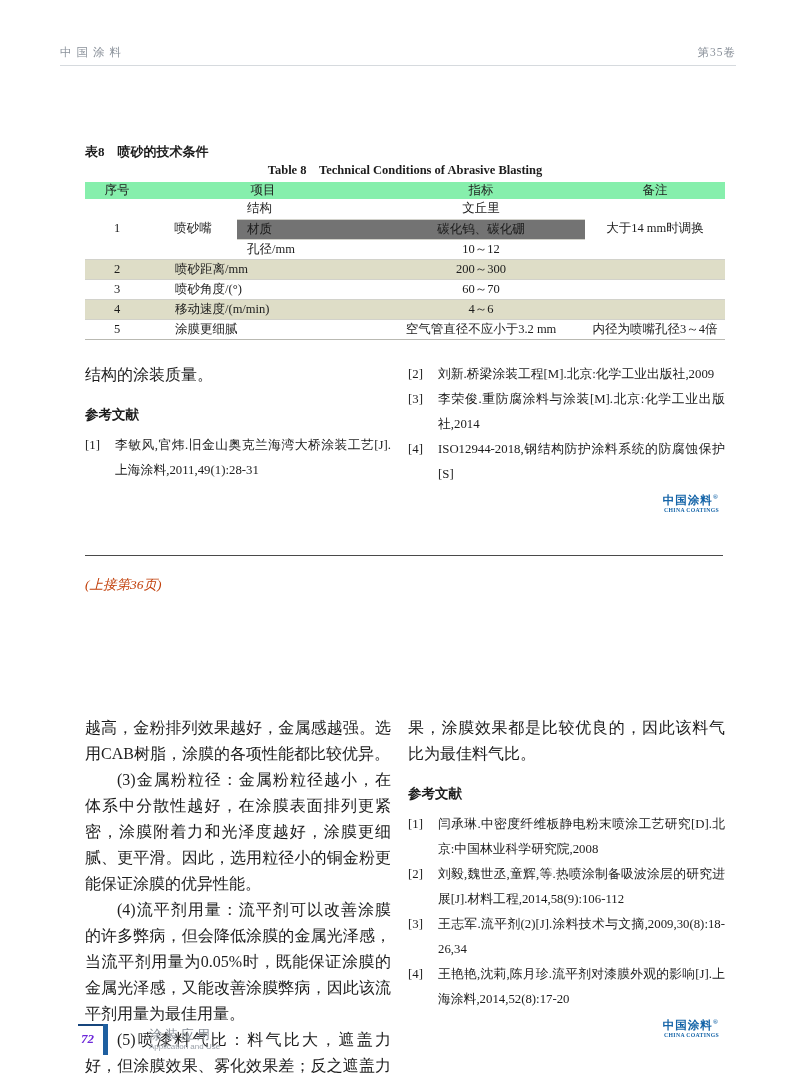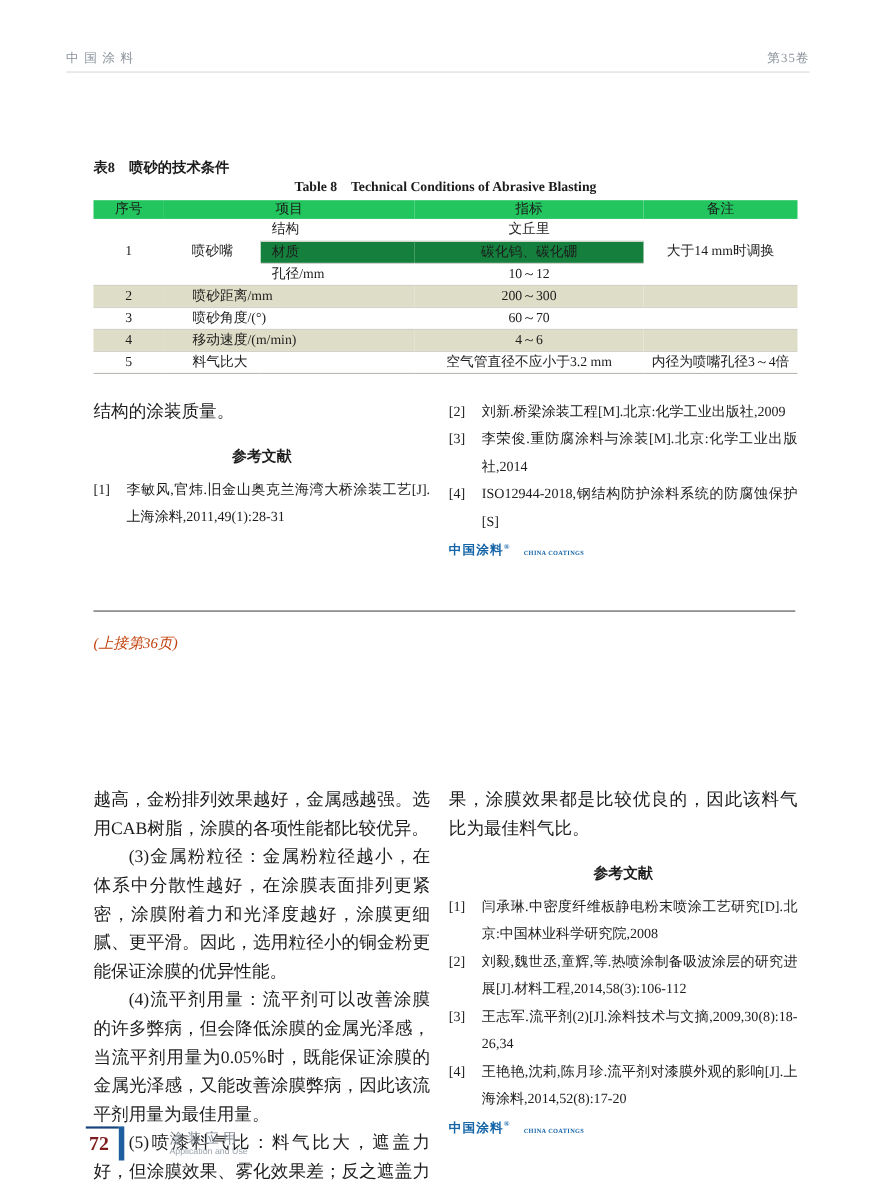--- a/index.html
+++ b/index.html
@@ -23,63 +23,63 @@
   }
   .runhead .journal { letter-spacing:5px; }
   .runhead .volume  { letter-spacing:1px; }
 
   
   .table-block { position:absolute; left:85px; top:143px; width:640px; }
   .tbl-title-cn { font-weight:bold; font-size:13px; line-height:18px; }
   .tbl-title-en { text-align:center; font-weight:bold; font-size:12.5px; line-height:18px; }
   table.t8 { width:100%; border-collapse:collapse; margin-top:3px; font-size:12.5px; }
   table.t8 th, table.t8 td { font-weight:normal; padding:0 4px; height:20px; vertical-align:middle; }
-  table.t8 thead th { background:#22c55e; height:16px; text-align:center; }
+  table.t8 thead th { background:#86efac; height:16px; text-align:center; }
   table.t8 tbody td { border-bottom:1px solid #d2d2cb; }
   table.t8 tbody tr:last-child td { border-bottom:1px solid #b9b9b2; }
   .c-no   { width:64px;  text-align:center; }
   .c-item-main { width:88px; text-align:center; }
   .c-sub  { width:140px; text-align:left; padding-left:10px !important; }
   .c-val  { width:208px; text-align:center; }
   .c-note { width:140px; text-align:center; }
   .c-item-full { text-align:left; padding-left:26px !important; }
-  .hl-cell { background:#15803d; }
+  .hl-cell { background:#737373; }
   .hl-row td { background:#deddc7; }
 
   
   .cols { position:absolute; left:85px; width:640px; display:flex; }
   .col-l { width:306px; margin-right:17px; }
   .col-r { width:317px; }
   .body-p { font-size:16px; line-height:26px; text-align:justify; }
   .p-indent { text-indent:2em; }
-  .refs-heading { text-align:center; font-weight:bold; font-size:13.5px; line-height:20px; margin:17px 0 8px 0; }
+  .refs-heading { text-align:left; font-weight:bold; font-size:13.5px; line-height:20px; margin:17px 0 8px 0; }
   .ref-item { display:flex; font-size:12.8px; line-height:25px; text-align:justify; }
   .ref-label { width:30px; flex:0 0 30px; }
   .ref-text  { flex:1; }
 
   .top-cols { top:362px; }
   .bottom-cols { top:715px; }
 
   
-  .logo { margin-top:4px; display:flex; flex-direction:row; align-items:flex-end; padding-right:6px; }
+  .logo { margin-top:4px; display:flex; flex-direction:column; align-items:flex-end; padding-right:6px; }
   .logo-cn { color:#1464a8; font-weight:bold; font-size:11.5px; line-height:13px; letter-spacing:1px; }
   .logo-cn sup { font-size:7px; }
   .logo-en { color:#1464a8; font-weight:bold; font-size:7px; line-height:8px; letter-spacing:0.4px; transform:scale(0.82); transform-origin:right top; }
 
   
   .section-divider { position:absolute; left:85px; top:555px; width:638px; height:0; border-top:1px solid #4a4a4a; }
   .continuation { position:absolute; left:85px; top:576px; font-style:italic; font-size:13.5px; color:#c2410c; }
 
   
   .footer { position:absolute; left:78px; top:1024px; display:flex; align-items:flex-start; }
   .page-num-box {
     border-top:2px solid #16457c;
     padding:3px 9px 2px 3px;
   }
-  .page-num { font-weight:bold; font-size:18px; color:#7f1d1d; line-height:20px; }
+  .page-num { font-style:italic; font-weight:bold; font-size:13px; color:#6d28d9; line-height:20px; }
   .footer-bar { width:5px; height:31px; background:#1e5fa0; margin-right:9px; }
   .footer-text { padding-top:3px;padding-left:32px; }
   .footer-cn { font-size:13px; color:#878e96; letter-spacing:3px; line-height:15px; font-family:"Liberation Sans","DejaVu Sans",sans-serif; }
   .footer-en { font-size:8px; color:#9aa1a9; line-height:10px; font-family:"Liberation Sans","DejaVu Sans",sans-serif;text-align:center; }
 </style>
 </head>
 <body>
 
 <div class="page">
 
@@ -129,21 +129,21 @@
           <td class="c-note"></td>
         </tr>
         <tr class="hl-row">
           <td class="c-no">4</td>
           <td class="c-item-full" colspan="2">移动速度/(m/min)</td>
           <td class="c-val">4～6</td>
           <td class="c-note"></td>
         </tr>
         <tr>
           <td class="c-no">5</td>
-          <td class="c-item-full" colspan="2">料气比大</td>
+          <td class="c-item-full" colspan="2">涂膜更细腻</td>
           <td class="c-val">空气管直径不应小于3.2 mm</td>
           <td class="c-note">内径为喷嘴孔径3～4倍</td>
         </tr>
       </tbody>
     </table>
   </div>
 
   <div class="cols top-cols">
     <div class="col-l">
       <p class="body-p">结构的涂装质量。</p>
@@ -185,21 +185,21 @@
     </div>
     <div class="col-r">
       <p class="body-p">果，涂膜效果都是比较优良的，因此该料气比为最佳料气比。</p>
       <div class="refs-heading">参考文献</div>
       <div class="ref-item">
         <span class="ref-label">[1]</span>
         <span class="ref-text">闫承琳.中密度纤维板静电粉末喷涂工艺研究[D].北京:中国林业科学研究院,2008</span>
       </div>
       <div class="ref-item">
         <span class="ref-label">[2]</span>
-        <span class="ref-text">刘毅,魏世丞,童辉,等.热喷涂制备吸波涂层的研究进展[J].材料工程,2014,58(3):106-112</span>
+        <span class="ref-text">刘毅,魏世丞,童辉,等.热喷涂制备吸波涂层的研究进展[J].材料工程,2014,58(9):106-112</span>
       </div>
       <div class="ref-item">
         <span class="ref-label">[3]</span>
         <span class="ref-text">王志军.流平剂(2)[J].涂料技术与文摘,2009,30(8):18-26,34</span>
       </div>
       <div class="ref-item">
         <span class="ref-label">[4]</span>
         <span class="ref-text">王艳艳,沈莉,陈月珍.流平剂对漆膜外观的影响[J].上海涂料,2014,52(8):17-20</span>
       </div>
       <div class="logo">

